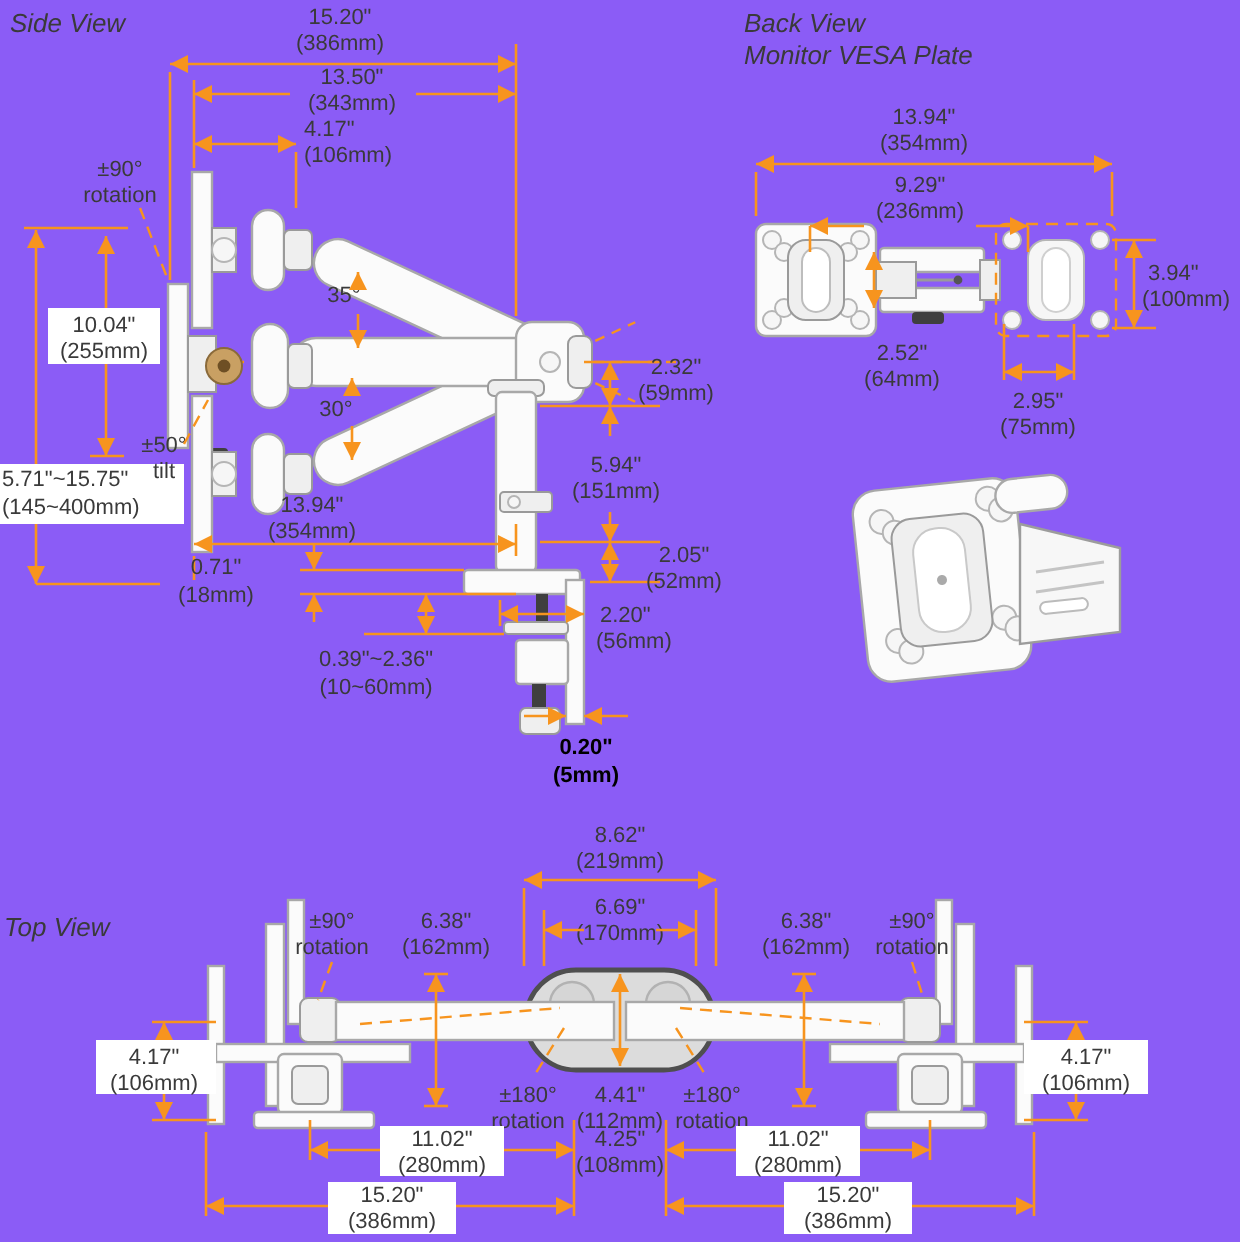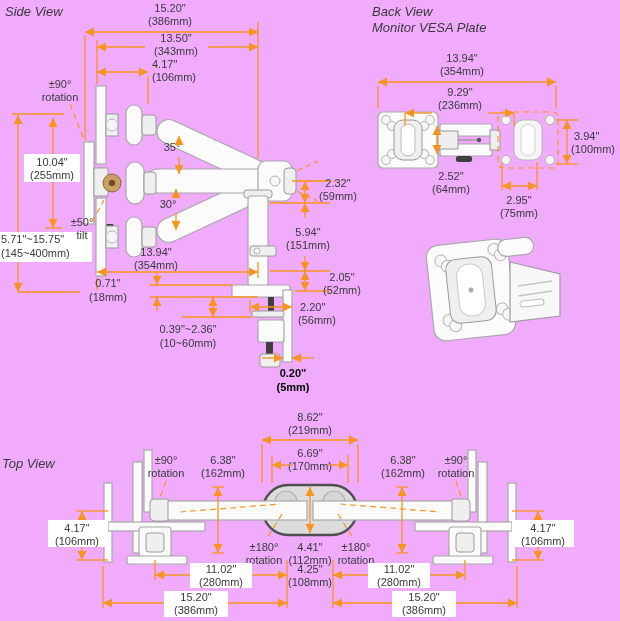--- a/index.html
+++ b/index.html
@@ -1,16 +1,16 @@
 <!DOCTYPE html>
 <html><head>
 <meta charset="utf-8">
 <style>
   html,body{margin:0;padding:0;background:#fff;}
-  #stage{position:relative;width:620px;height:621px;background:#f0abfc;overflow:hidden;}
+  #stage{position:relative;width:620px;height:621px;background:#8b5cf6;overflow:hidden;}
   svg{display:block;}
   .dim{stroke:#F7941E;stroke-width:1.3;fill:none;}
   .dash{stroke:#F7941E;stroke-width:1.2;stroke-dasharray:5 4;fill:none;}
   .t{font-family:"Liberation Sans",sans-serif;font-size:11px;fill:#3A3A3A;text-anchor:middle;}
   .ts{text-anchor:start;}
   .tb{font-weight:bold;fill:#000;}
   .title{font-family:"Liberation Sans",sans-serif;font-style:italic;font-size:13px;fill:#3A3A3A;text-anchor:start;}
   .s{fill:#FBFBFB;stroke:#A8A8A8;stroke-width:1.2;}
   .s2{fill:#EFEFEF;stroke:#9A9A9A;stroke-width:1;}
   .s3{fill:#F6F6F6;stroke:#B5B5B5;stroke-width:1;}

